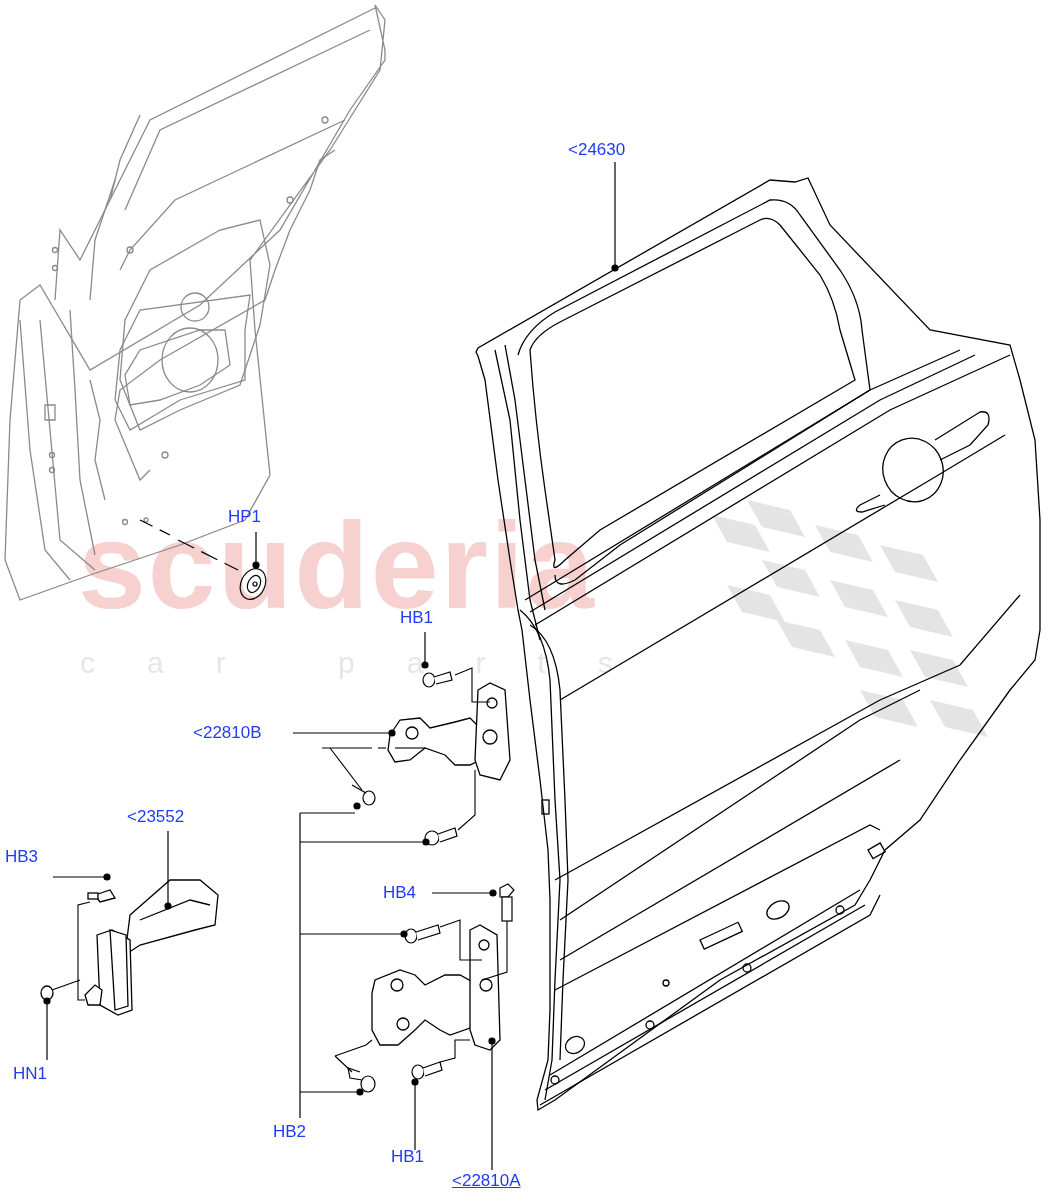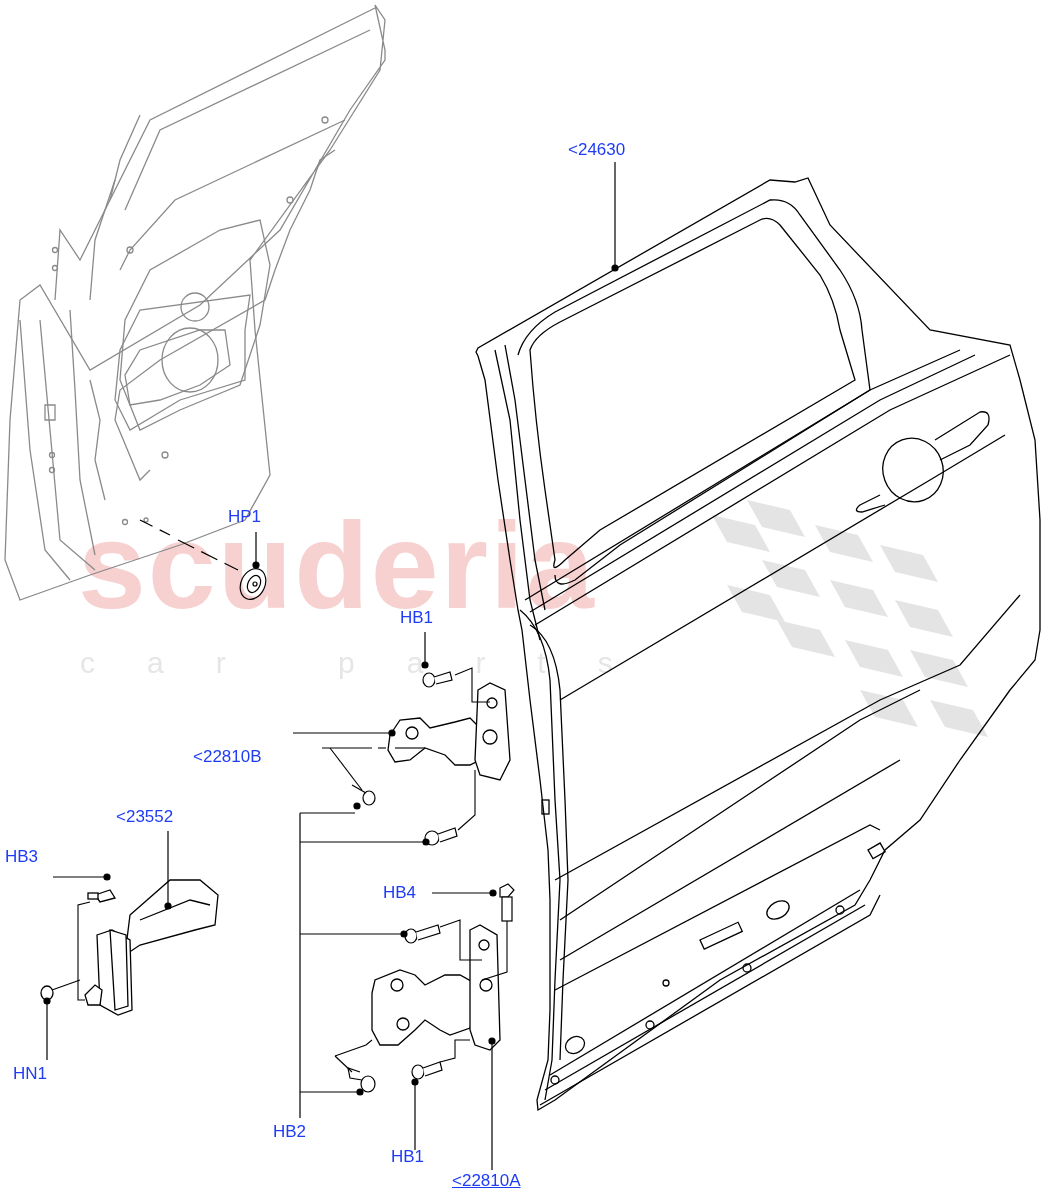--- a/index.html
+++ b/index.html
@@ -218,21 +218,21 @@
       <line x1="415" y1="1085" x2="415" y2="1150"></line>
         <circle cx="415" cy="1082" r="3"></circle>
       <line x1="492" y1="1043" x2="492" y2="1170"></line>
         <circle cx="492" cy="1041" r="3"></circle>
     </g>
   </svg>
 
   <div class="label" style="left:568px; top:141px;">&lt;24630</div>
   <div class="label" style="left:228px; top:508px;">HP1</div>
   <div class="label" style="left:400px; top:609px;">HB1</div>
-  <div class="label" style="left:193px; top:724px;margin-top:24px;">&lt;22810B</div>
-  <div class="label" style="left:116px; top:808px;">&lt;23552</div>
+  <div class="label" style="left:193px; top:724px;">&lt;22810B</div>
+  <div class="label" style="left:127px; top:808px;">&lt;23552</div>
   <div class="label" style="left:5px; top:848px;">HB3</div>
   <div class="label" style="left:13px; top:1065px;">HN1</div>
   <div class="label" style="left:383px; top:884px;text-align:center;">HB4</div>
   <div class="label" style="left:273px; top:1123px;">HB2</div>
   <div class="label" style="left:391px; top:1148px;">HB1</div>
   <div class="label" style="left:452px; top:1172px;text-decoration:underline;">&lt;22810A</div>
 </div>
 
 </body></html>

